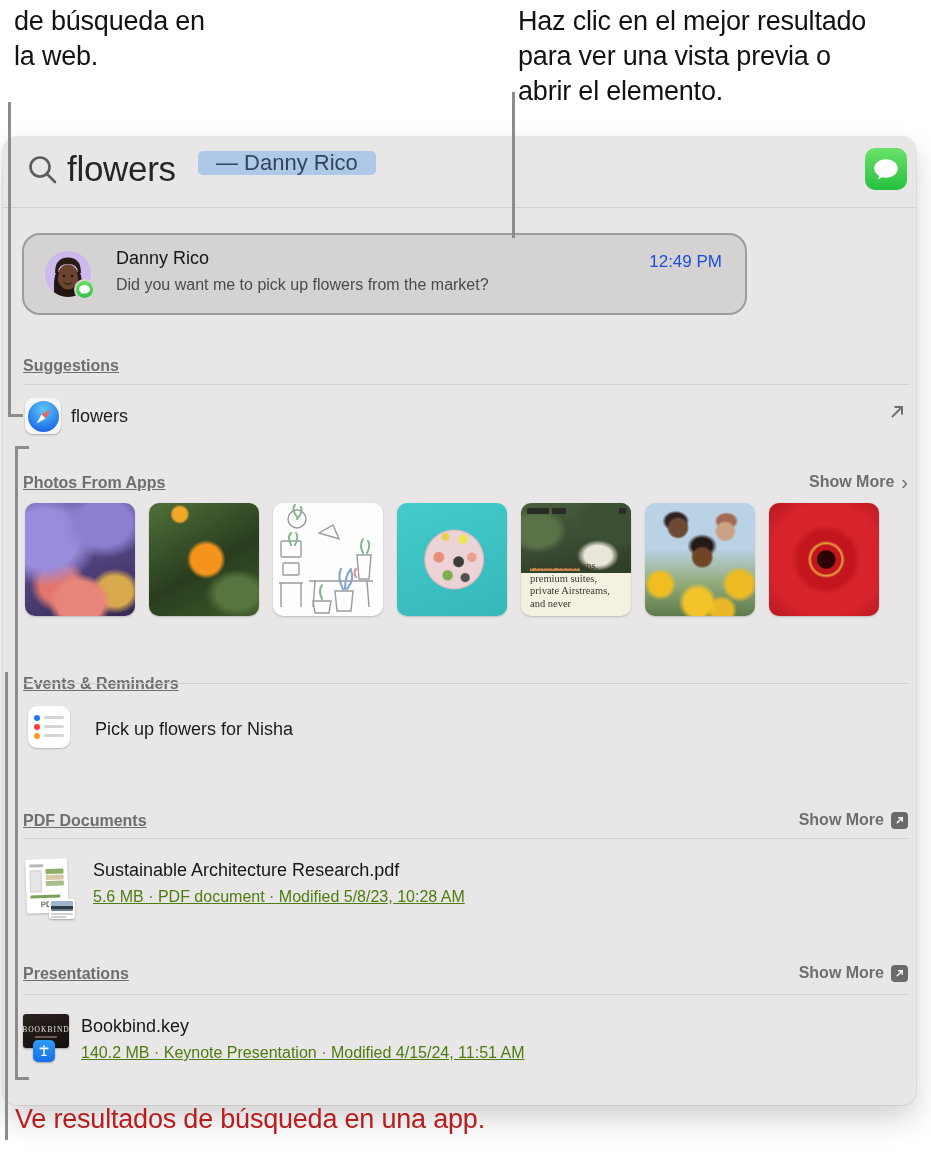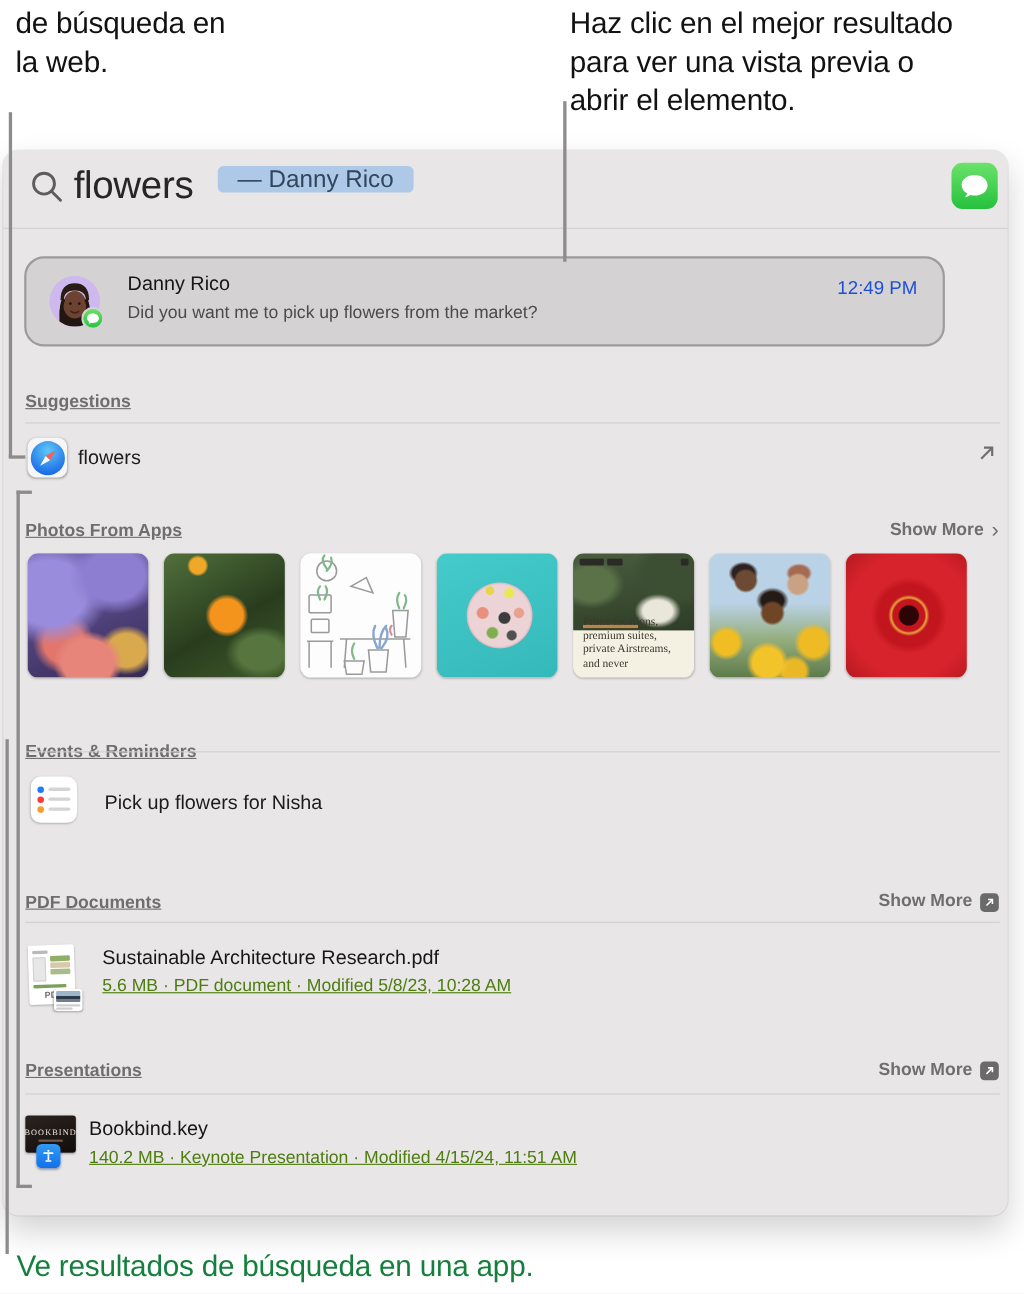--- a/index.html
+++ b/index.html
@@ -33,21 +33,21 @@
     display: flex; align-items: center; font-size: 22px; color: #31465c;
   }
   .msgapp {
     position: absolute; right: 9px; top: 11px; width: 42px; height: 42px;
     border-radius: 10px; background: linear-gradient(180deg,#6be26a,#25c13e);
     display: flex; align-items: center; justify-content: center;
   }
   .search-divider { position: absolute; left: 0; right: 0; top: 70px; height: 1px; background: #d1cfcf; }
   
   .tophit {
-    position: absolute; left: 19px; top: 96px; width: 837px; height: 82px;
+    position: absolute; left: 19px; top: 96px; width: 725px; height: 82px;
     background: #d4d2d2; border: 2px solid #9c9c9c; border-radius: 18px;
   }
   .avatar {
     position: absolute; left: 21px; top: 16px; width: 46px; height: 46px;
     border-radius: 50%; overflow: hidden; background: #cdb9ee;
   }
   .msg-badge {
     position: absolute; left: 50px; top: 44px; width: 21px; height: 21px;
     border-radius: 50%; background: linear-gradient(180deg,#67e066,#2bc344);
     border: 2px solid #d4d2d2;
@@ -160,21 +160,21 @@
     box-shadow: 0 1px 2px rgba(0,0,0,0.3);
     display: flex; flex-direction: column; align-items: center; justify-content: center; }
   .keythumb .kt-title { font-family: "Liberation Serif", serif; font-size: 7.5px;
     letter-spacing: 1px; color: #e9e4da; }
   .keythumb .kt-sub { margin-top: 2px; width: 22px; height: 2px; background: #6e5a50; }
   .keybadge { position: absolute; left: 12px; top: 26px; width: 22px; height: 22px;
     border-radius: 5px; background: linear-gradient(180deg,#2f9bf5,#146fe8);
     box-shadow: 0 1px 2px rgba(0,0,0,0.3);
     display: flex; align-items: center; justify-content: center; }
   
-  .bottom-caption { position: absolute; left: 15px; top: 1136px; font-size: 27px; color: #15803d; letter-spacing: -0.2px; }
+  .bottom-caption { position: absolute; left: 15px; top: 1104px; font-size: 27px; color: #b91c1c; letter-spacing: -0.2px; }
 </style>
 </head>
 <body>
 
 <div class="page">
 
   <div class="callout" style="left:14px; top:4px;">
     <div>de búsqueda en</div>
     <div>la web.</div>
   </div>

